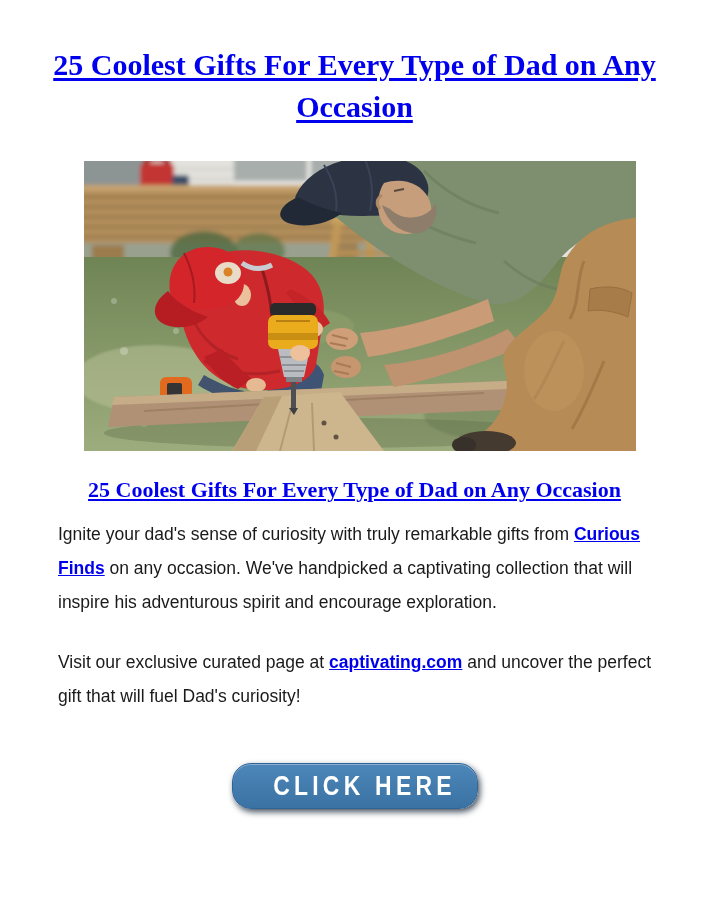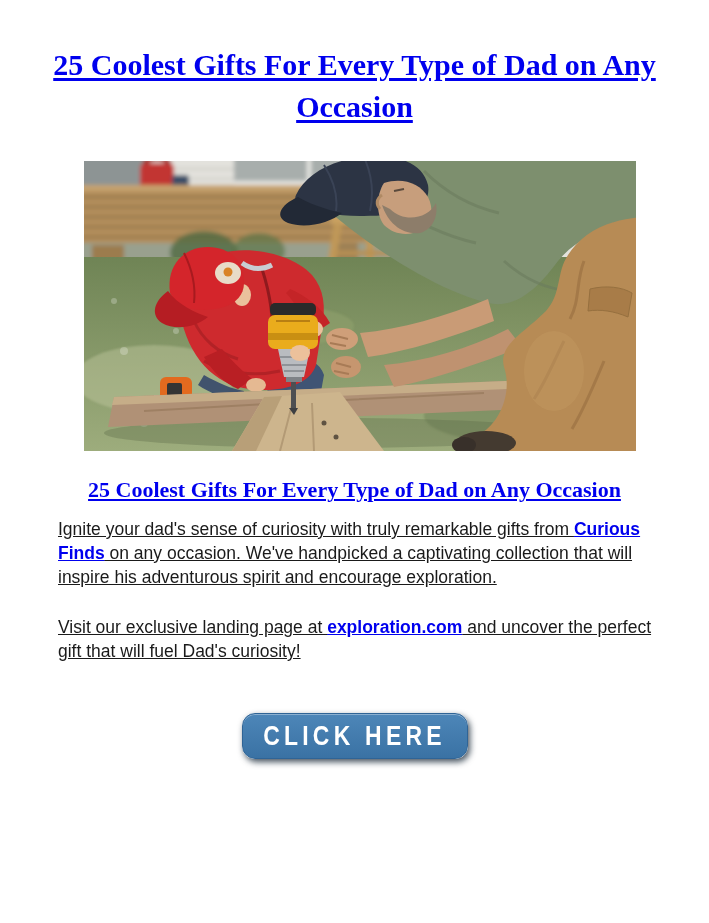--- a/index.html
+++ b/index.html
@@ -20,32 +20,32 @@
   }
   .hero svg{display:block;}
   .h2{
     margin:24px auto 0;width:680px;text-align:center;
     font-family:"Liberation Serif", serif;font-weight:700;
     font-size:22px;line-height:29px;color:#0000EE;
     text-decoration:underline;text-decoration-thickness:2px;text-underline-offset:2px;
   }
   .copy{
     margin:13px 16px 0 58px;width:597px;
-    font-size:17.5px;line-height:24px;color:#1a1a1a;text-decoration:underline;
+    font-size:17.5px;line-height:34px;color:#1a1a1a;
   }
   .copy p{margin:0;}
   .copy p + p{margin-top:26px;}
   a.inline-link{color:#0000EE;font-weight:700;text-decoration:underline;}
   .cta-wrap{margin-top:50px;text-align:center;}
   .cta{
-    display:inline-block;width:224px;height:44px;border-radius:13px;
+    display:inline-block;width:224px;height:44px;border-radius:19px;
     background:linear-gradient(#4d86b8,#3a72a4);
     border:1px solid #2f6496;
     box-shadow:2px 3px 6px rgba(8,25,42,0.75), inset 0 1px 0 rgba(255,255,255,0.35);
-    color:#ffffff;line-height:44px;text-decoration:none;text-align:center;
+    color:#ffffff;line-height:44px;text-decoration:none;text-align:center;padding-left:20px;
   }
   .cta-label{
     display:inline-block;font-weight:700;font-size:27px;letter-spacing:5px;
     transform:scaleX(0.85);transform-origin:center;
   }
 </style>
 </head>
 <body>
 
 <div class="page" data-interactable="false">
@@ -198,20 +198,20 @@
         <ellipse cx="402" cy="282" rx="30" ry="12" fill="#443a30"></ellipse>
         <ellipse cx="380" cy="284" rx="12" ry="8" fill="#38302a"></ellipse>
       </g>
     </svg>
   </div>
 
   <h2 class="h2" data-interactable="true">25 Coolest Gifts For Every Type of Dad on Any Occasion</h2>
 
   <div class="copy" data-interactable="false">
     <p data-interactable="false"><span data-interactable="false">Ignite your dad's sense of curiosity with truly remarkable gifts from </span><a href="#" class="inline-link" data-interactable="true">Curious Finds</a><span data-interactable="false"> on any occasion. We've handpicked a captivating collection that will inspire his adventurous spirit and encourage exploration.</span></p>
-    <p data-interactable="false"><span data-interactable="false">Visit our exclusive landing page at </span><a href="#" class="inline-link" data-interactable="true">exploration.com</a><span data-interactable="false"> and uncover the perfect gift that will fuel Dad's curiosity!</span></p>
+    <p data-interactable="false"><span data-interactable="false">Visit our exclusive curated page at </span><a href="#" class="inline-link" data-interactable="true">captivating.com</a><span data-interactable="false"> and uncover the perfect gift that will fuel Dad's curiosity!</span></p>
   </div>
 
   <div class="cta-wrap" data-interactable="false">
     <a href="#" class="cta" data-interactable="true"><span class="cta-label" data-interactable="false">CLICK HERE</span></a>
   </div>
 
 </div>
 
 </body></html>

